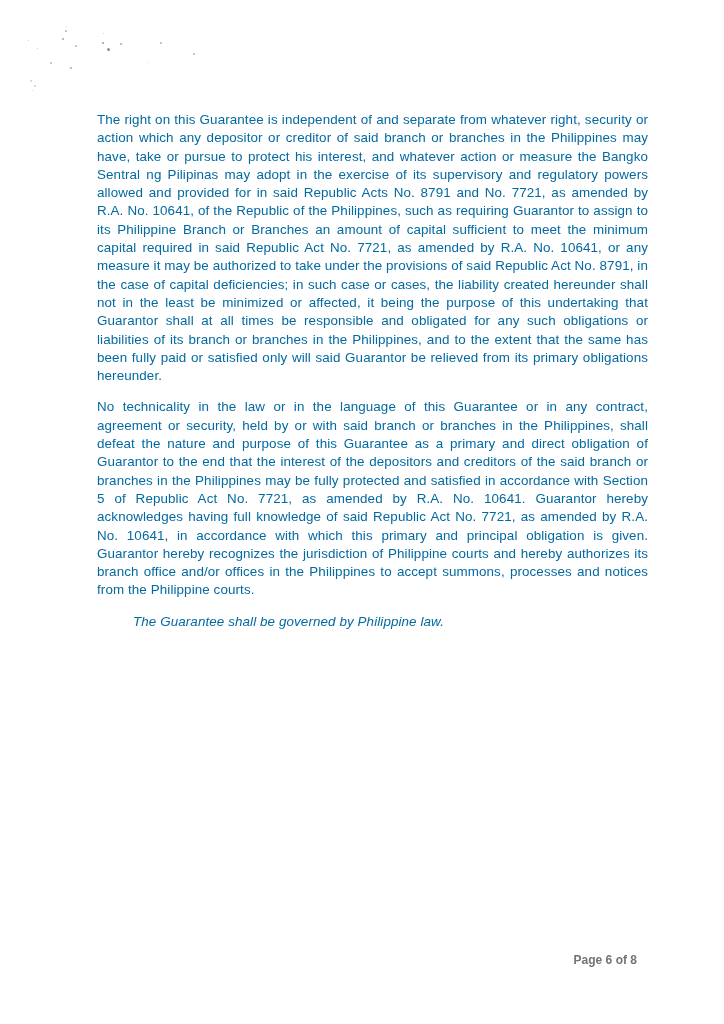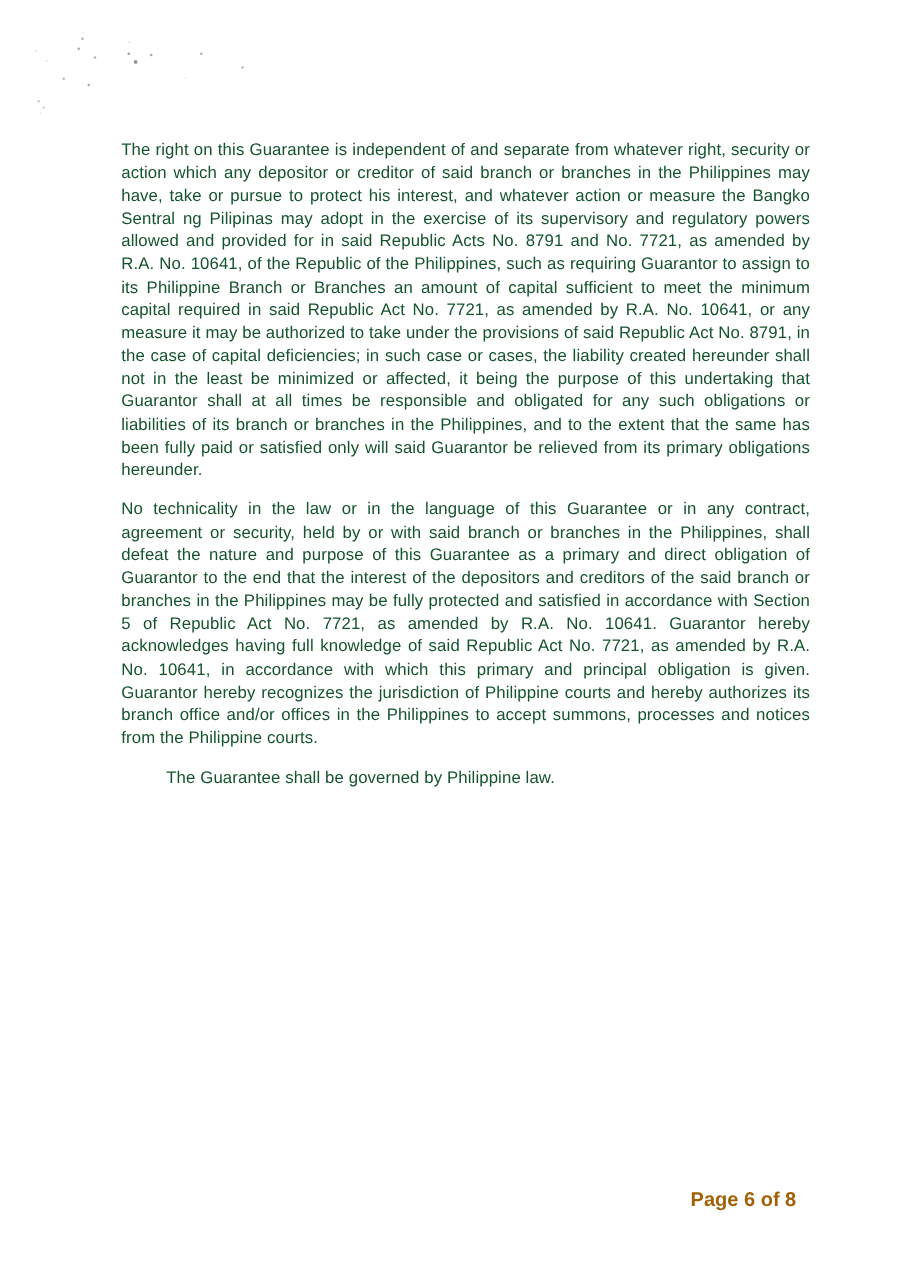--- a/index.html
+++ b/index.html
@@ -20,35 +20,36 @@
     position: absolute;
     left: 97px;
     top: 111px;
     width: 551px;
   }
   .doc-body p {
     margin: 0 0 13px 0;
     font-size: 13.4px;
     line-height: 18.3px;
     text-align: justify;
-    color: #14532d;
+    color: #0369a1;
     letter-spacing: 0.1px;
   }
   .doc-body p.indented {
     text-indent: 36px;
     text-align: left;
+    font-style: italic;
   }
   .footer {
     position: absolute;
     top: 953px;
     right: 87px;
-    font-size: 16px;
+    font-size: 12px;
     line-height: 15px;
     font-weight: 700;
-    color: #a16207;
+    color: #737373;
     white-space: nowrap;
   }
   .artifacts {
     position: absolute;
     left: 0;
     top: 0;
     width: 260px;
     height: 120px;
     pointer-events: none;
   }

